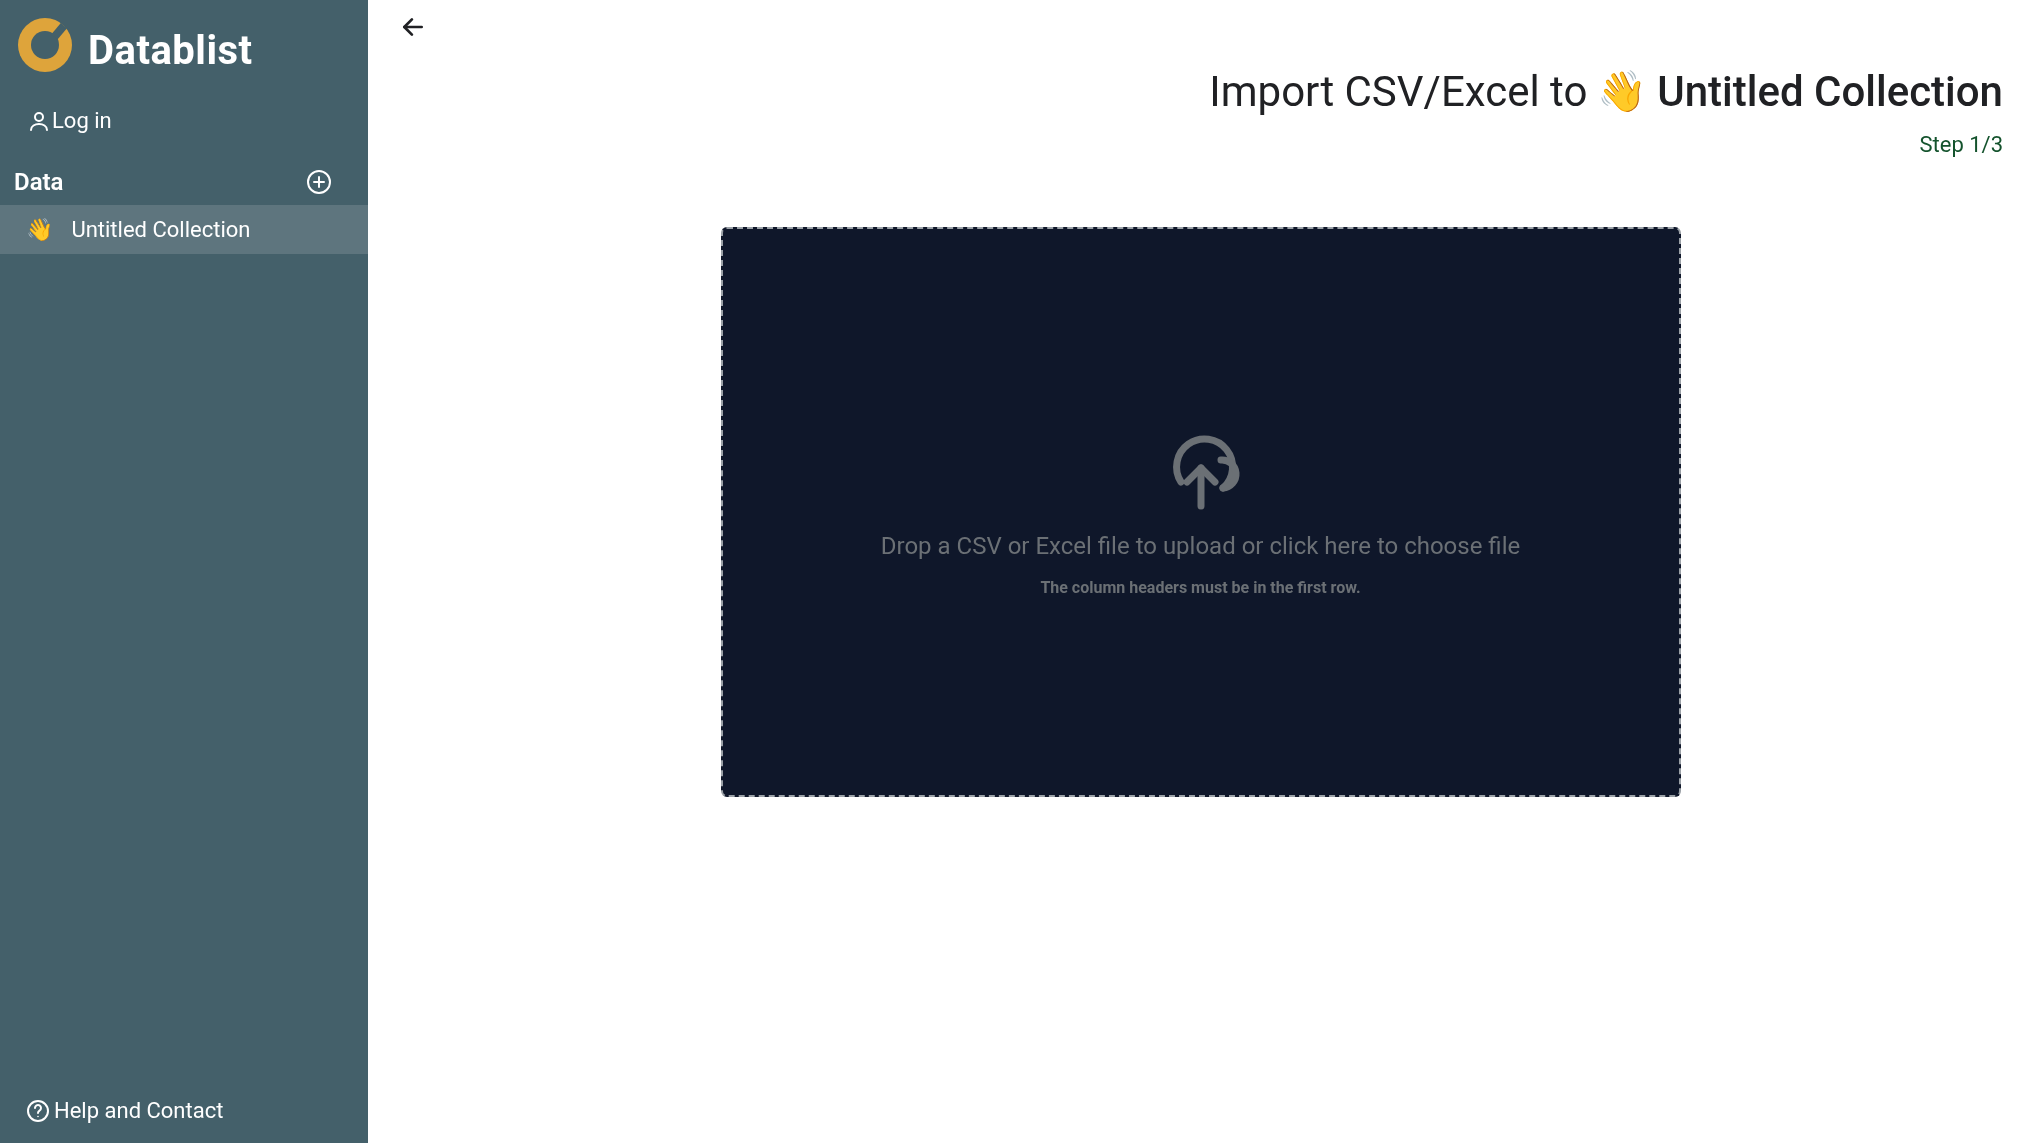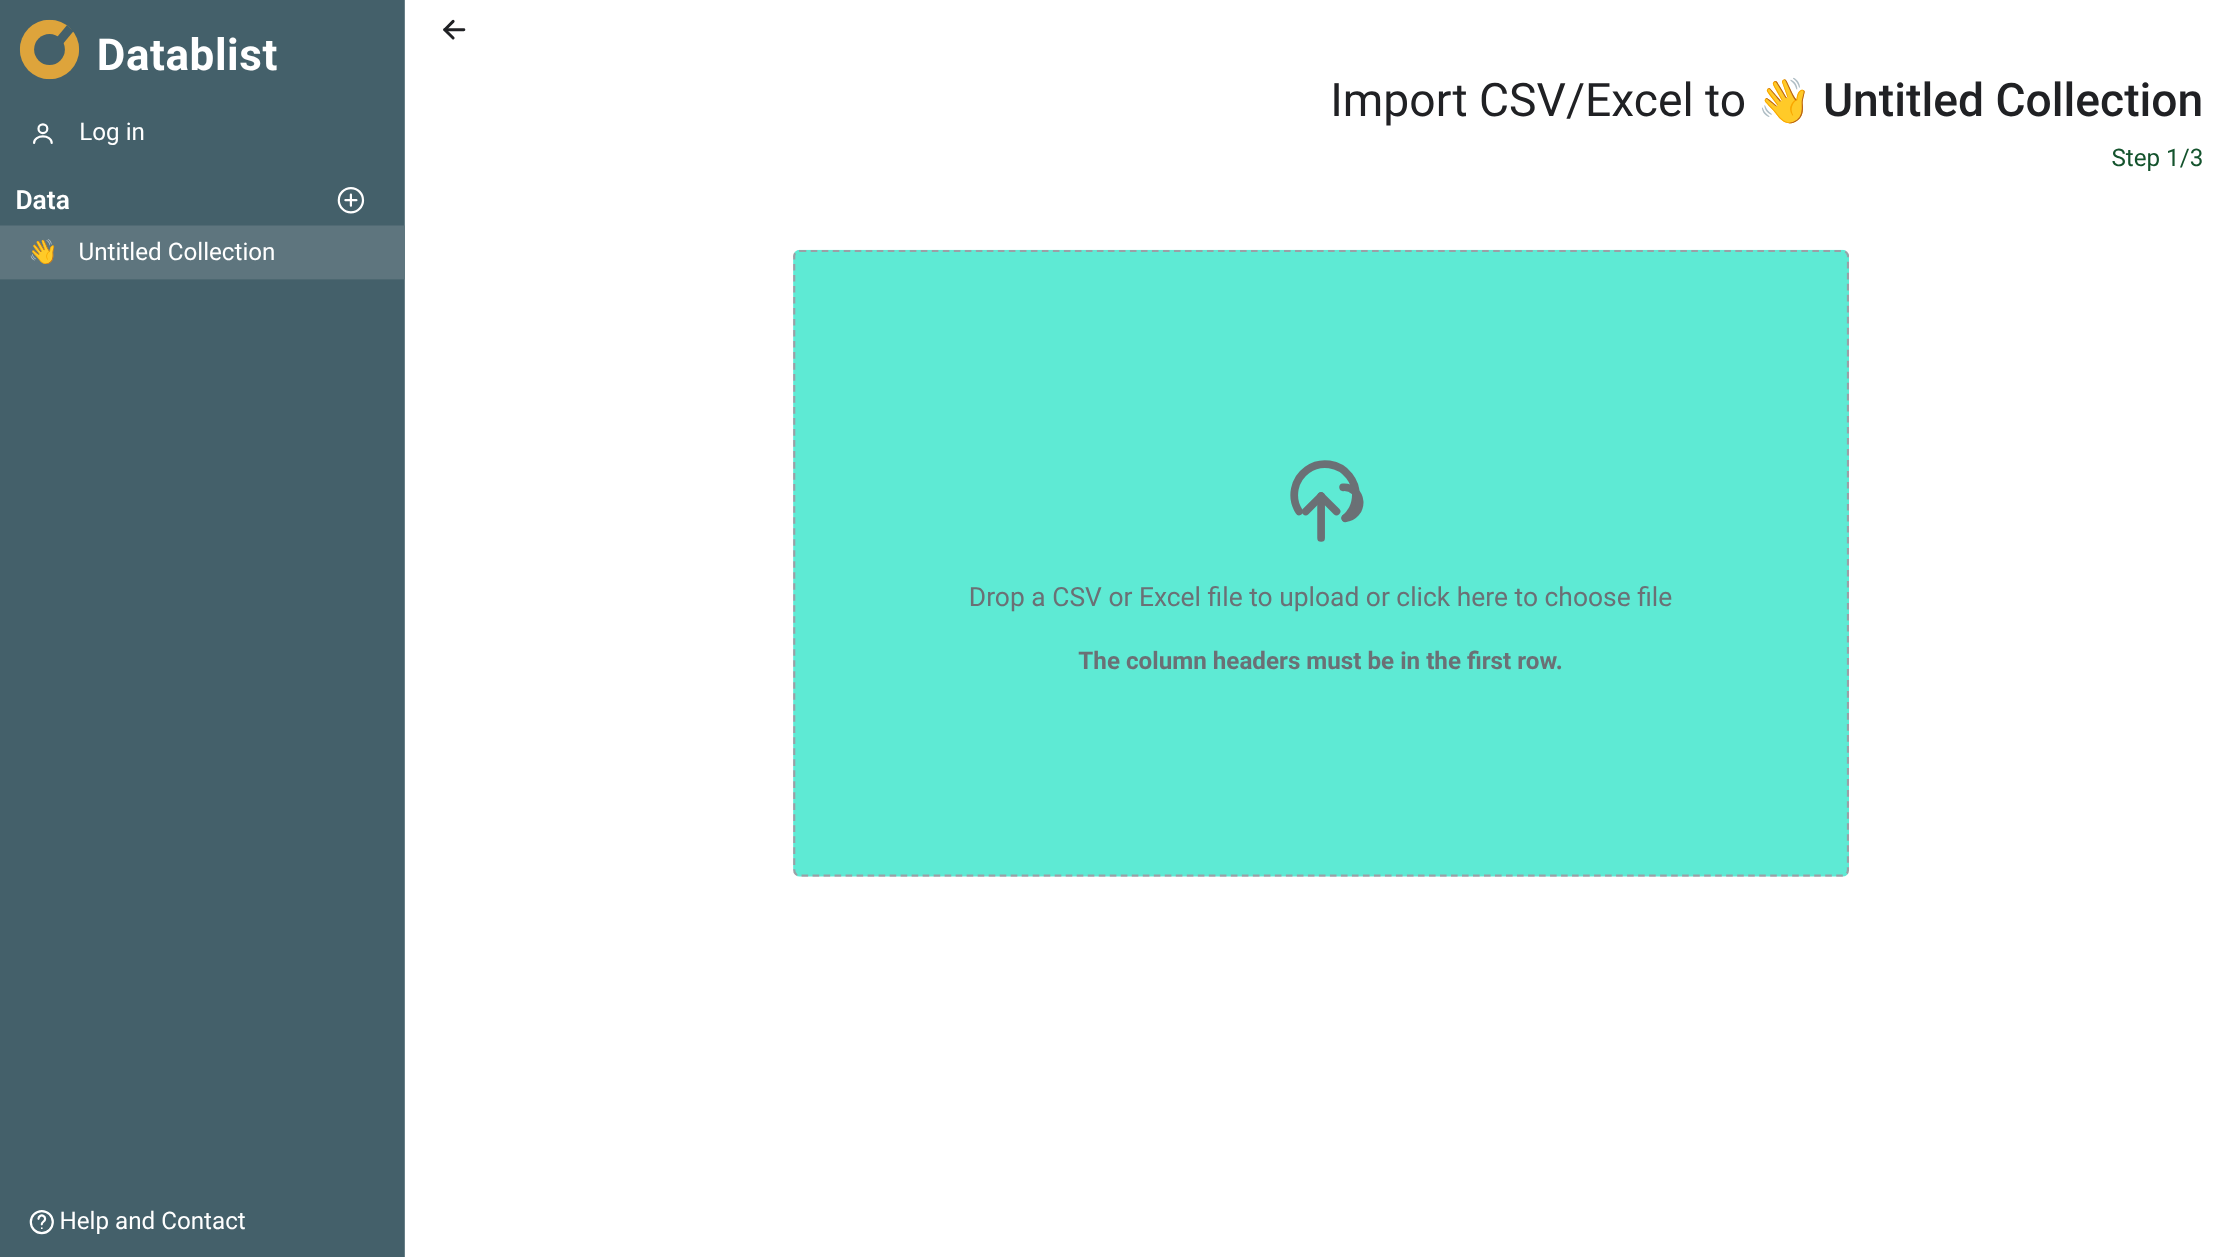--- a/index.html
+++ b/index.html
@@ -30,21 +30,20 @@
   .brand-name {
     font-size: 40px;
     font-weight: 700;
     letter-spacing: 0.5px;
     margin-top: 11px;
   }
 
   .nav-link {
     display: flex;
     align-items: center;
-    gap: 20px;
     padding: 10px 26px;
     font-size: 22px;
     cursor: pointer;
   }
   .nav-link .icon-slot { width: 26px; display: flex; justify-content: center; }
 
   .section-header {
     display: flex;
     align-items: center;
     justify-content: space-between;
@@ -120,36 +119,36 @@
     font-size: 22px;
     color: #14532d;
   }
 
   .dropzone {
     margin: 70px auto 0 auto;
     max-width: 960px;
     height: 570px;
     border: 2px dashed #9aa0a6;
     border-radius: 6px;
-    background: #5eead4;
+    background: #0f172a;
     display: flex;
     flex-direction: column;
     align-items: center;
     justify-content: center;
-    gap: 32px;
+    gap: 18px;
     cursor: pointer;
     color: #6b7075;
   }
   .dropzone .upload-icon { color: #6b7075; }
   .drop-primary {
     font-size: 24px;
     color: #6b7075;
   }
   .drop-secondary {
-    font-size: 22px;
+    font-size: 16px;
     font-weight: 700;
     color: #6b7075;
   }
 
   svg { display:block; }
 </style>
 </head>
 <body>
 
 <aside class="sidebar">

